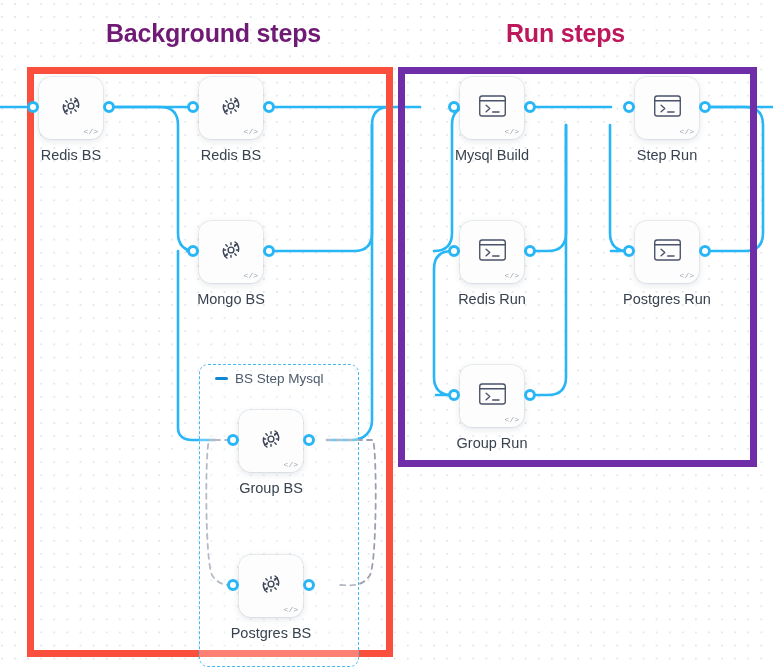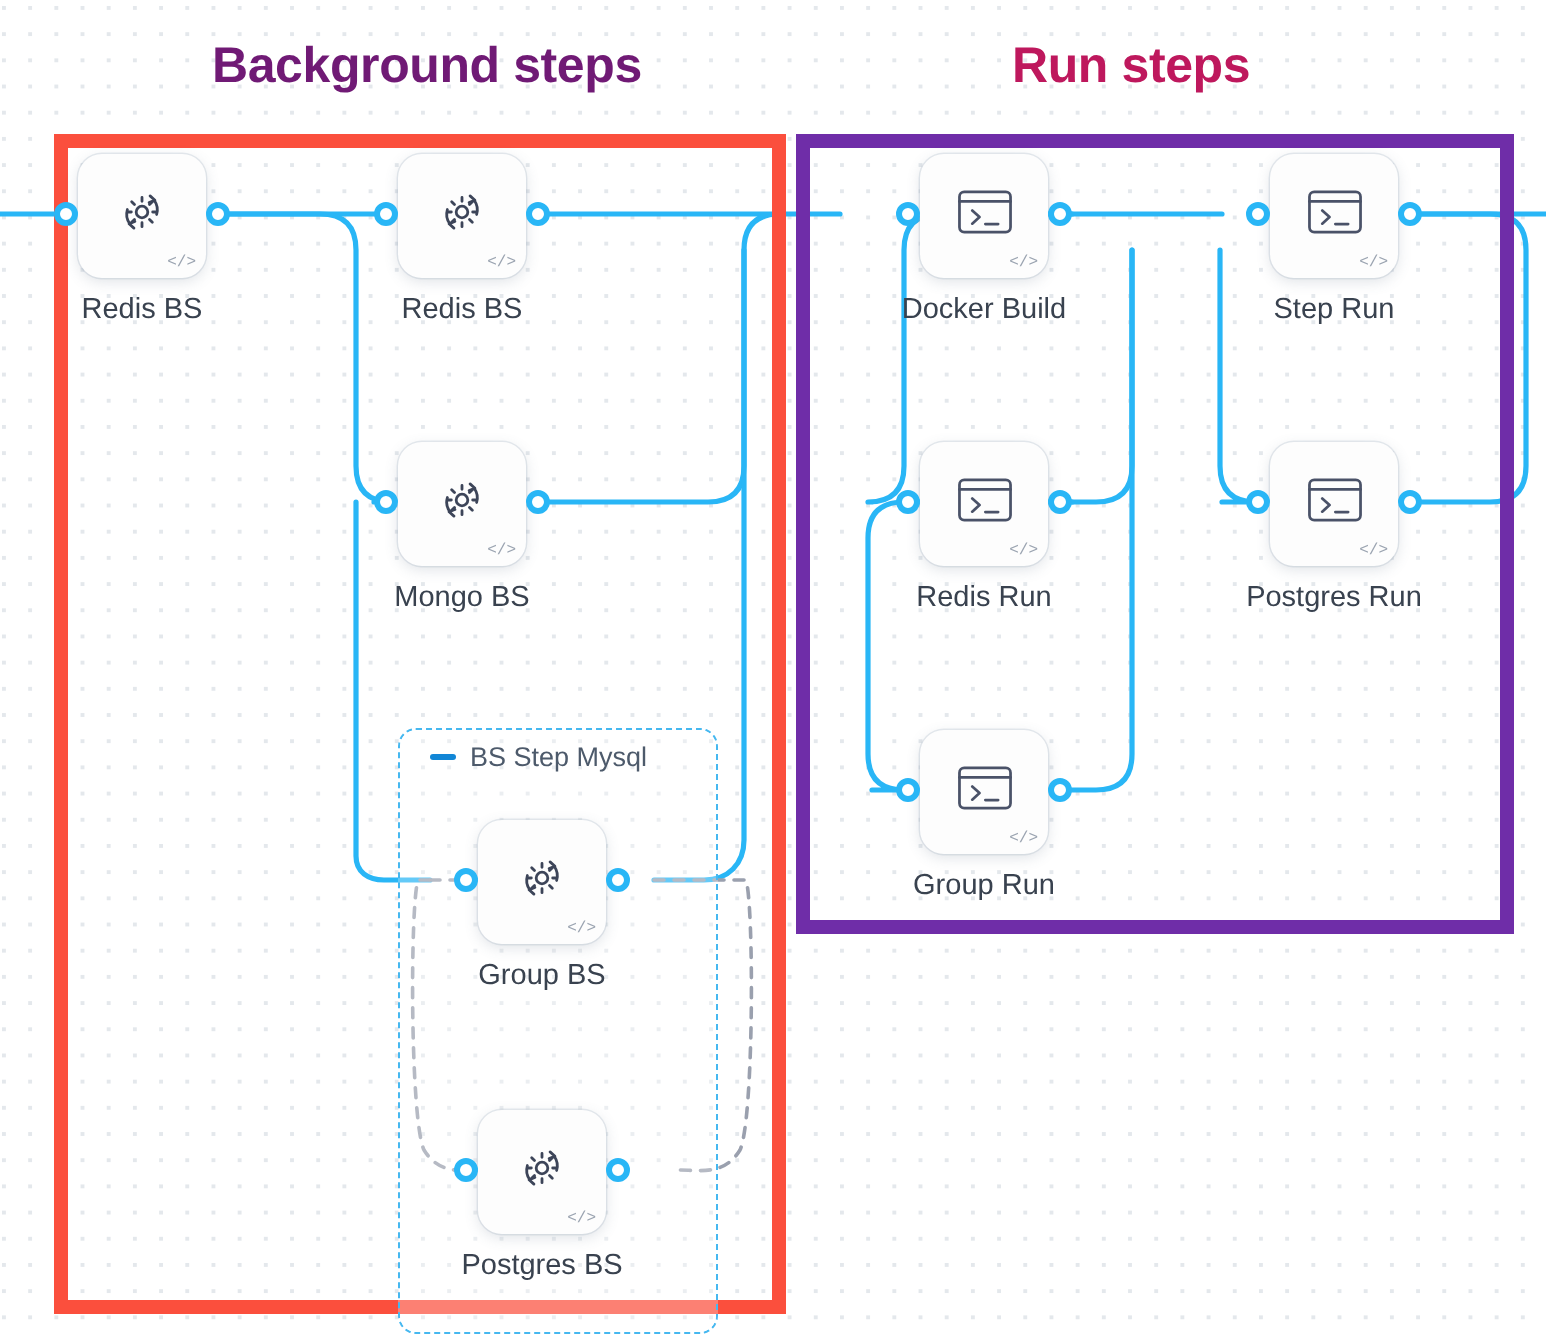--- a/index.html
+++ b/index.html
@@ -229,21 +229,21 @@
         <svg class="ticon" viewBox="0 0 34 28" fill="none" stroke="#4a5268" stroke-width="1.5" stroke-linecap="round" stroke-linejoin="round">
   <rect x="3" y="3" width="28" height="22" rx="2.6"></rect>
   <path d="M3 8.2h28"></path>
   <path d="M10 13.2l4 3.6-4 3.6"></path>
   <path d="M17.2 20.6h7"></path>
 </svg>
         <span class="codebadge">&lt;/&gt;</span>
       </div>
       <div class="port left" style="background: rgb(255, 255, 255); border-color: rgb(41, 182, 246);"></div>
       <div class="port right" style="background: rgb(255, 255, 255); border-color: rgb(41, 182, 246);"></div>
-      <div class="label">Docker Build</div>
+      <div class="label">Mysql Build</div>
     </div>
     <div class="node" style="left: 667px; top: 107px;">
       <div class="card">
         <svg class="ticon" viewBox="0 0 34 28" fill="none" stroke="#4a5268" stroke-width="1.5" stroke-linecap="round" stroke-linejoin="round">
   <rect x="3" y="3" width="28" height="22" rx="2.6"></rect>
   <path d="M3 8.2h28"></path>
   <path d="M10 13.2l4 3.6-4 3.6"></path>
   <path d="M17.2 20.6h7"></path>
 </svg>
         <span class="codebadge">&lt;/&gt;</span>

